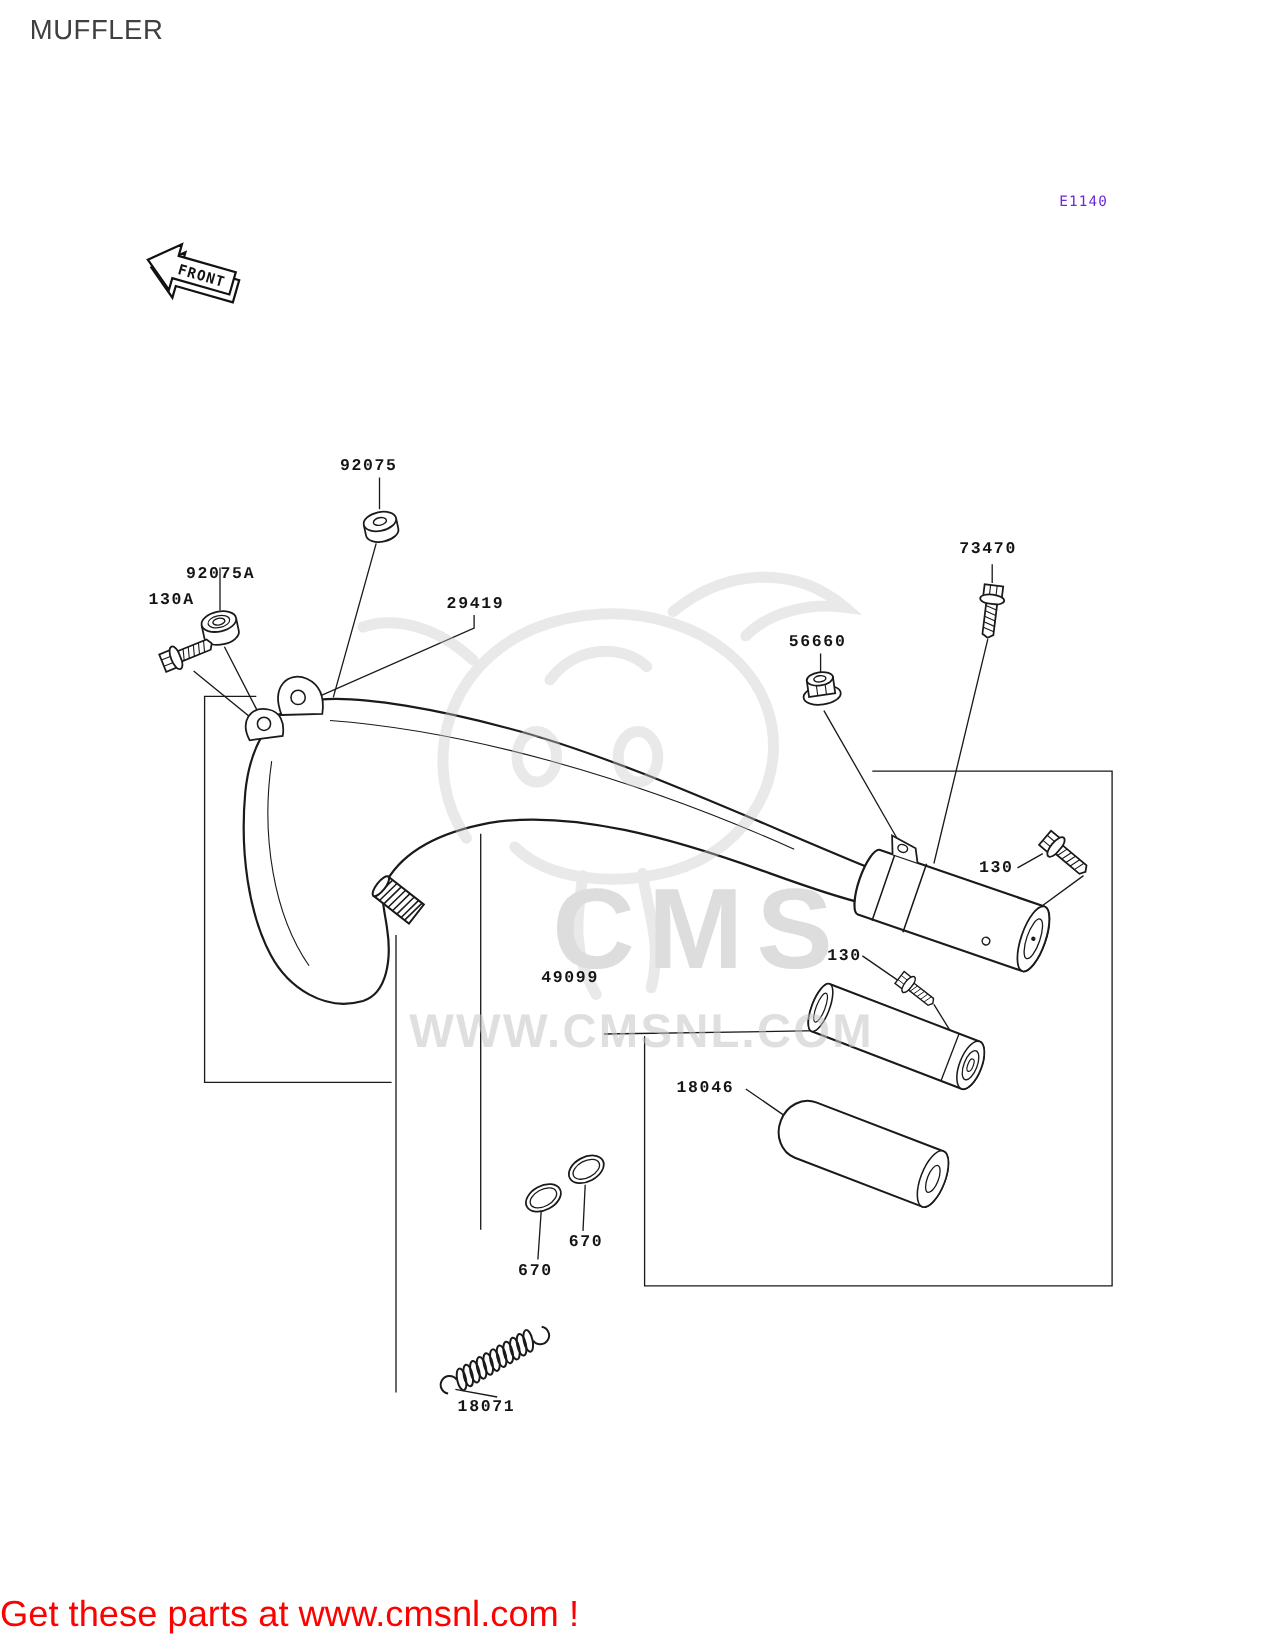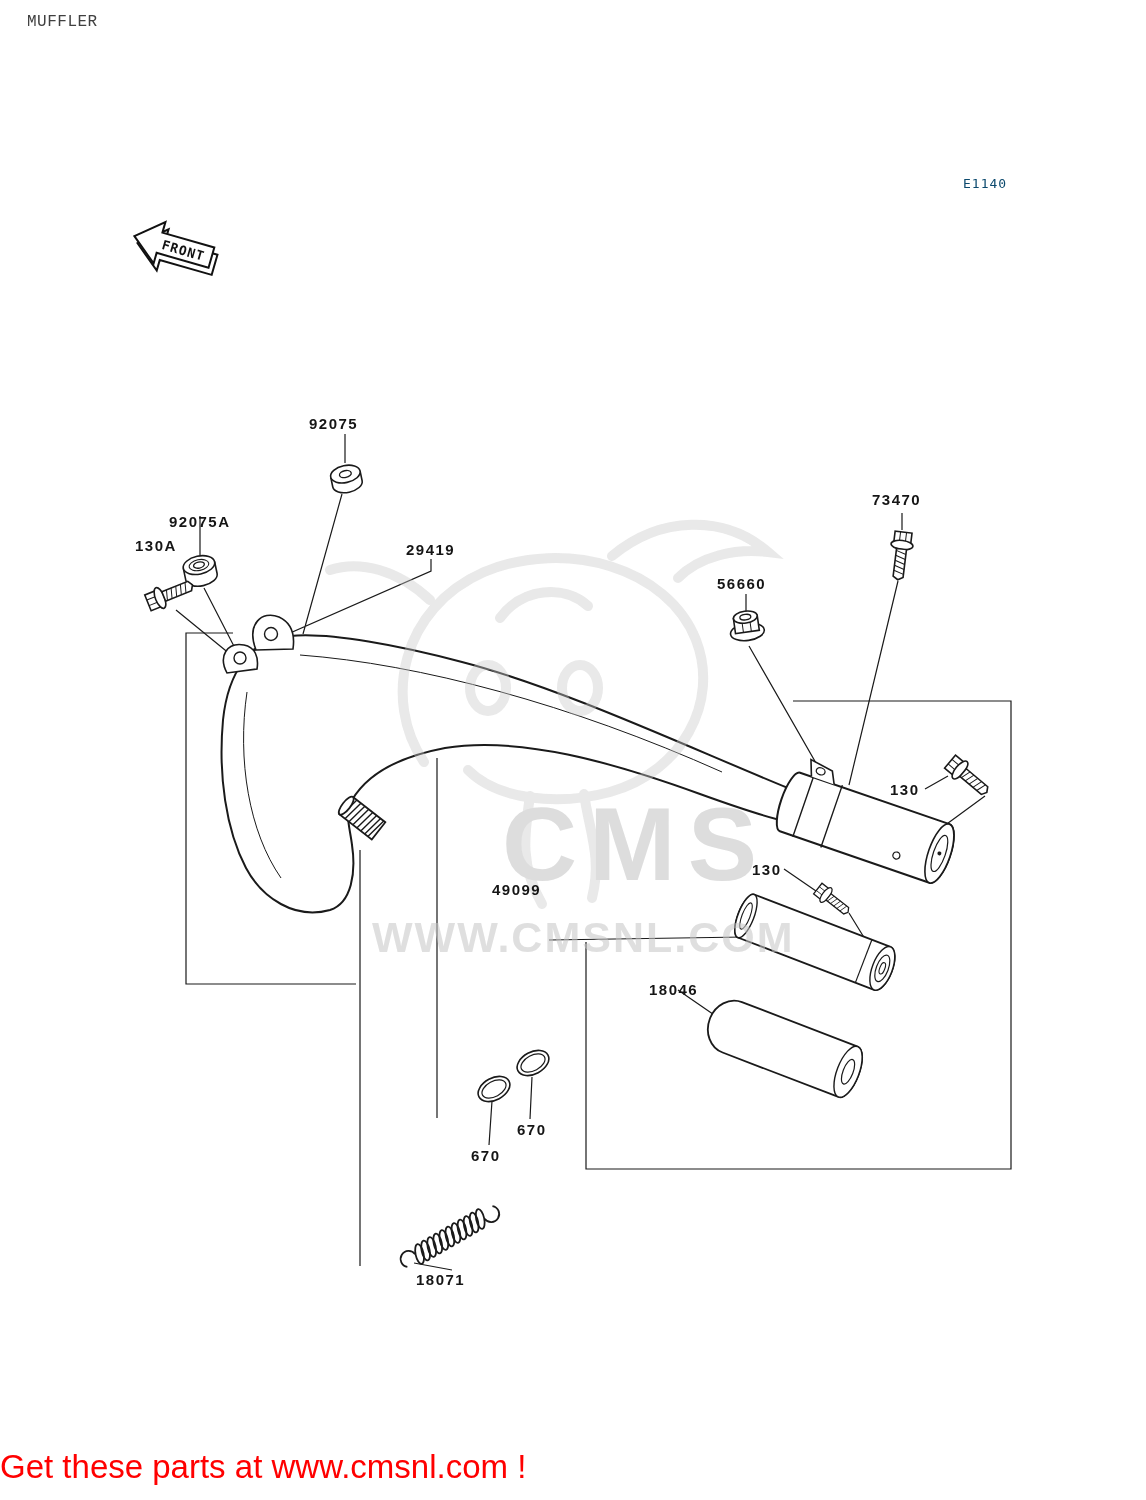--- a/index.html
+++ b/index.html
@@ -5,31 +5,31 @@
   html, body { margin: 0; padding: 0; }
   body {
     width: 1146px; height: 1500px;
     position: relative;
     background: #ffffff;
     font-family: "Liberation Sans", sans-serif;
     overflow: hidden;
   }
   .page-title {
     position: absolute; left: 27px; top: 13px;
-    font-size: 16px; color: #404040; letter-spacing: .5px; font-family: Liberation Mono, monospace;
+    font-size: 25px; color: #404040; letter-spacing: .5px;
   }
   .diagram-code {
     position: absolute; left: 963px; top: 176px;
     font-family: "DejaVu Sans Mono", monospace;
-    font-size: 13px; color: #0c4a6e; letter-spacing: 1px;
+    font-size: 13px; color: #6d28d9; letter-spacing: 1px;
   }
   svg.diagram { position: absolute; left: 0; top: 0; }
   .part-label {
     position: absolute;
-    font-family: Liberation Sans, sans-serif;
+    font-family: Liberation Mono, monospace;
     font-size: 15px; font-weight: bold; color: #151515;
     letter-spacing: 1.5px; white-space: nowrap; cursor: pointer;
   }
   .footer-link {
     position: absolute; left: 0; right: 0; bottom: 14px;
     text-align: left; font-size: 33px; color: #ff0000; cursor: pointer;
   }
 </style>
 </head>
 <body>
@@ -200,18 +200,18 @@
 
 <div class="part-label" style="left:309px;top:415px">92075</div>
 <div class="part-label" style="left:169px;top:513px">92075A</div>
 <div class="part-label" style="left:135px;top:537px">130A</div>
 <div class="part-label" style="left:406px;top:541px">29419</div>
 <div class="part-label" style="left:717px;top:575px">56660</div>
 <div class="part-label" style="left:872px;top:491px">73470</div>
 <div class="part-label" style="left:890px;top:781px">130</div>
 <div class="part-label" style="left:752px;top:861px">130</div>
 <div class="part-label" style="left:492px;top:881px">49099</div>
-<div class="part-label" style="left:649px;top:981px">18046</div>
+<div class="part-label" style="left:615px;top:981px">18046</div>
 <div class="part-label" style="left:517px;top:1121px">670</div>
 <div class="part-label" style="left:471px;top:1147px">670</div>
 <div class="part-label" style="left:416px;top:1271px">18071</div>
 
 <div class="footer-link">Get these parts at www.cmsnl.com !</div>
 
 </body></html>

